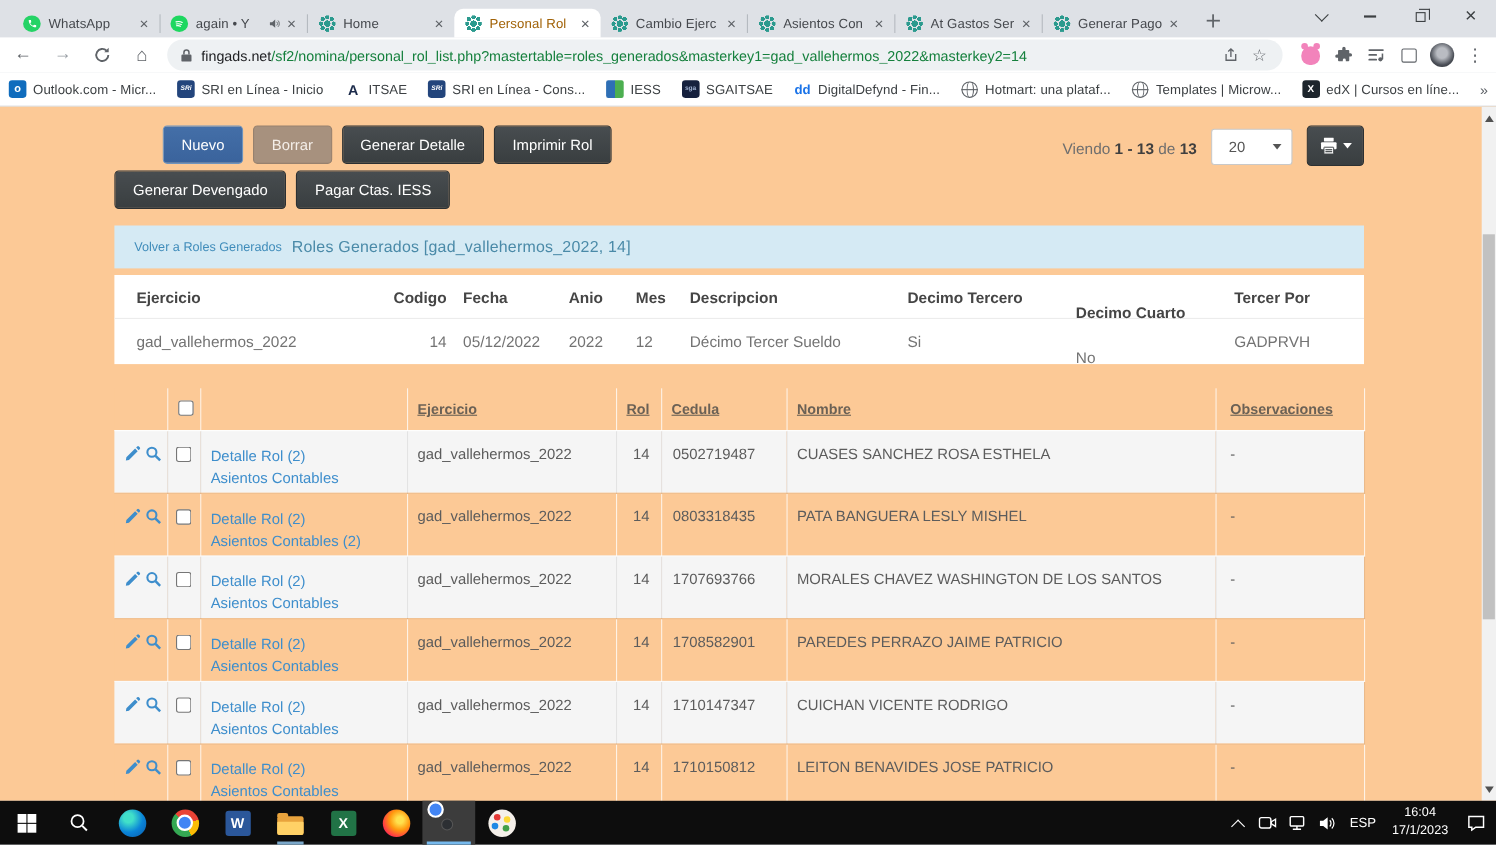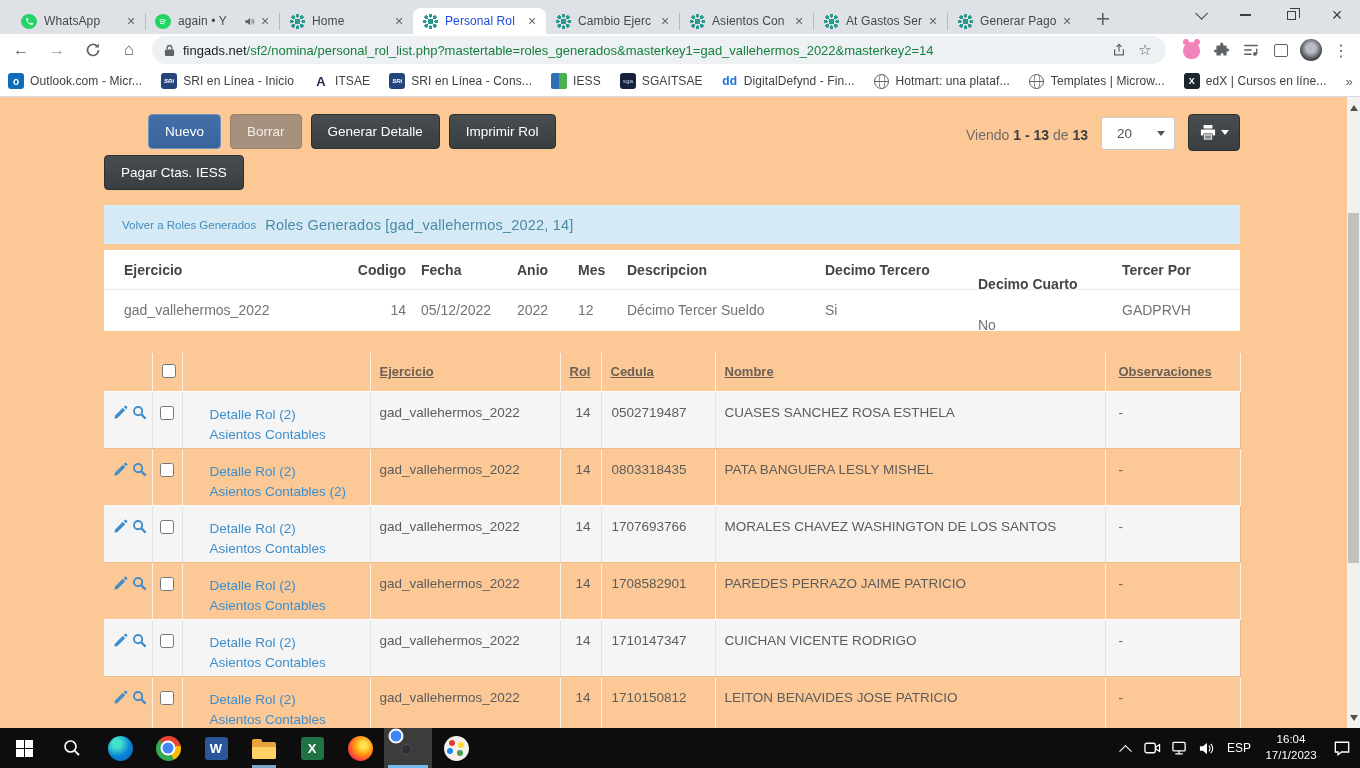--- a/index.html
+++ b/index.html
@@ -3,21 +3,21 @@
 <meta charset="utf-8">
 <style>
   * { margin:0; padding:0; box-sizing:border-box; }
   html,body { width:1360px; height:768px; overflow:hidden; font-family:"Liberation Sans", sans-serif; background:#dee1e6; }
   .screen { position:relative; width:1360px; height:768px; }
 
   
   .chrome-top { position:absolute; top:0; left:0; width:1360px; height:97px; background:#dee1e6; }
   .tabstrip { position:absolute; top:0; left:0; width:1360px; height:34px; display:flex; align-items:flex-end; padding-left:12px; }
   .tab { position:relative; width:133px; height:26px; display:flex; align-items:center; padding:0 6px 0 9px; border-radius:8px 8px 0 0; color:#45484d; font-size:12px; cursor:pointer; }
-  .tab.active { background:#fff; color:#1d4ed8; }
+  .tab.active { background:#fff; color:#a16207; }
   .tab-title { flex:1; white-space:nowrap; overflow:hidden; margin-left:7px; letter-spacing:.1px; }
   .tab-close { width:16px; height:16px; border-radius:50%; display:flex; align-items:center; justify-content:center; color:#5f6368; font-size:14px; flex:0 0 16px; }
   .tab-close::before { content:"×"; }
   .tab-sep { width:1px; height:17px; background:#9aa0a6; opacity:.6; margin-bottom:4px; }
   .fav { width:16px; height:16px; flex:0 0 16px; display:flex; align-items:center; justify-content:center; }
   .fav-circle { width:15px; height:15px; border-radius:50%; display:flex; align-items:center; justify-content:center; }
   .wa-bg { background:#25d366; }
   .sp-bg { background:#1ed760; }
   .flower { width:15px; height:15px;
     background-image:
@@ -114,21 +114,21 @@
   table.main { margin-top:22px; width:1136px; border-collapse:collapse; table-layout:fixed; }
   table.main th { height:38px; background:#fcc996; font-size:13px; color:#6b6155; text-align:left; padding-left:9px; border-right:1px solid rgba(255,255,255,.75); border-bottom:1px solid #fff; }
   table.main th span { text-decoration:underline; font-weight:bold; }
   th.th-rol { text-align:right; padding-right:10px; }
   table.main td { height:57px; vertical-align:top; padding-top:13px; font-size:13.5px; color:#5c5c5c; border-right:1px solid rgba(0,0,0,.07); border-bottom:1px solid rgba(0,0,0,.05); }
   tr.row-light td { background:#f5f5f5; }
   tr.row-alt td { background:#fcc996; border-right:1px solid rgba(255,255,255,.75); border-bottom:1px solid rgba(255,255,255,.5); }
   td.cell-icons { padding-left:9px; white-space:nowrap; }
   td.cell-check, th.th-check { text-align:center; padding-left:0; }
   td.cell-links { padding-left:9px; line-height:20px; }
-  td.cell-links a { color:#3e8ecc; text-decoration:none; display:block; cursor:pointer;margin-left:18px; }
+  td.cell-links a { color:#3e8ecc; text-decoration:none; display:block; cursor:pointer; }
   td.cell-ej { padding-left:9px; }
   td.cell-rol { text-align:right; padding-right:10px; }
   td.cell-ced { padding-left:10px; }
   td.cell-nom { padding-left:9px; }
   td.cell-obs { padding-left:13px; }
   input[type=checkbox] { width:14px; height:14px; accent-color:#fff; margin-top:1px; }
 
   .v-scroll { position:absolute; right:0; top:0; width:13px; height:631px; background:#f1f1f1; }
   .v-thumb { position:absolute; left:1px; width:11px; top:116px; height:350px; background:#c1c1c1; }
   .scroll-arrow { position:absolute; left:0; width:13px; height:15px; display:flex; align-items:center; justify-content:center; }
@@ -393,20 +393,21 @@
                   <rect x="4" y="10" width="10" height="7" rx="0.5" fill="#fff" stroke="#3f4446" stroke-width="1"></rect>
                   <rect x="5.5" y="12" width="7" height="1.2" fill="#3f4446"></rect>
                   <rect x="5.5" y="14" width="7" height="1.2" fill="#3f4446"></rect>
                 </g>
               </svg>
             <span class="caret-w"></span>
           </div>
         </div>
       </div>
       <div class="toolbar-row2">
+        <div class="btn btn-dark">Generar Devengado</div>
         <div class="btn btn-dark">Pagar Ctas. IESS</div>
       </div>
 
       <div class="blue-bar">
         <span class="back-link">Volver a Roles Generados</span>
         <span class="bar-title">Roles Generados [gad_vallehermos_2022, 14]</span>
       </div>
 
       <div class="card">
         <div class="card-row card-head">

